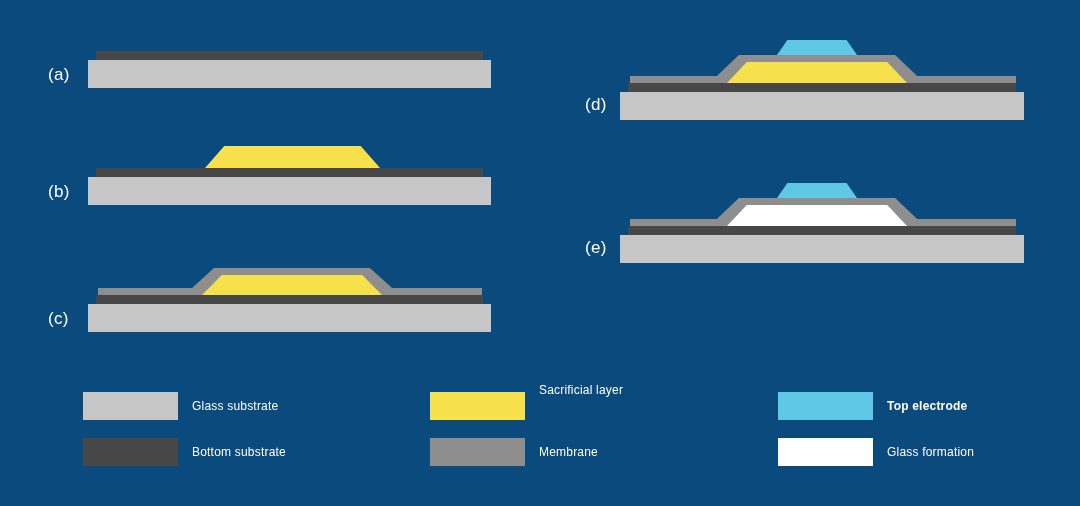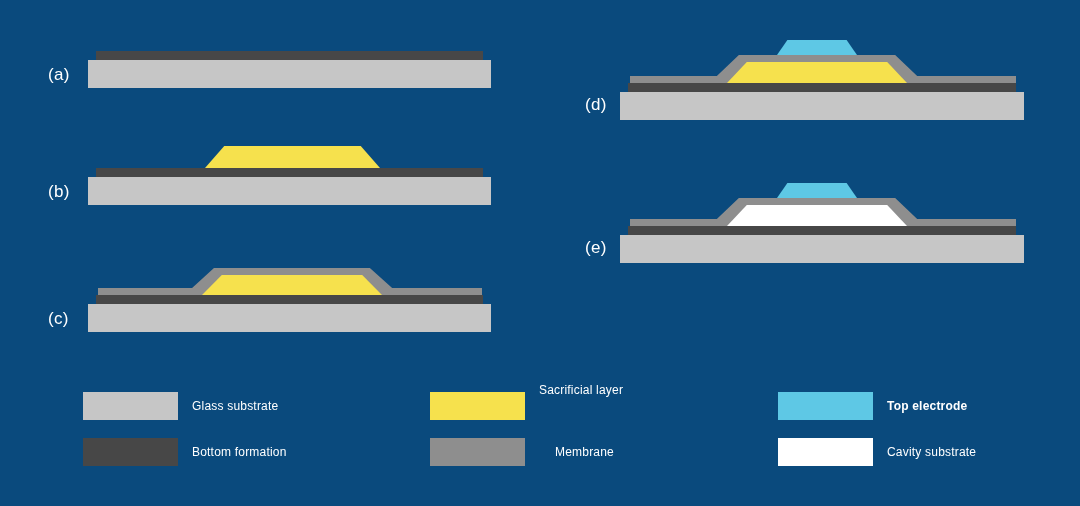--- a/index.html
+++ b/index.html
@@ -91,28 +91,28 @@
   <div class="abs layer-membrane-de" style="left:630px; top:198px; width:386px; height:28px;"></div>
   <div class="abs layer-cavity" style="left:727px; top:205px; width:180px; height:21px;"></div>
   <div class="abs layer-topel" style="left:777px; top:183px; width:80px; height:15px;"></div>
 
   <div>
 
     <div class="abs swatch sw-glass" style="left:83px;  top:392px;"></div>
     <div class="abs legend-label" style="left:192px; top:392px;">Glass substrate</div>
 
     <div class="abs swatch sw-bottom" style="left:83px;  top:438px;"></div>
-    <div class="abs legend-label" style="left:192px; top:438px;">Bottom formation</div>
+    <div class="abs legend-label" style="left:192px; top:438px;">Bottom substrate</div>
 
     <div class="abs swatch sw-sac" style="left:430px; top:392px;"></div>
     <div class="abs legend-label" style="left:539px; top:376px;">Sacrificial layer</div>
 
     <div class="abs swatch sw-mem" style="left:430px; top:438px;"></div>
-    <div class="abs legend-label" style="left:539px; top:438px;margin-left:16px;">Membrane</div>
+    <div class="abs legend-label" style="left:539px; top:438px;">Membrane</div>
 
     <div class="abs swatch sw-top" style="left:778px; top:392px;"></div>
     <div class="abs legend-label" style="left:887px; top:392px;font-weight:bold;">Top electrode</div>
 
     <div class="abs swatch sw-cav" style="left:778px; top:438px;"></div>
-    <div class="abs legend-label" style="left:887px; top:438px;">Cavity substrate</div>
+    <div class="abs legend-label" style="left:887px; top:438px;">Glass formation</div>
   </div>
 
 </div>
 
 </body></html>

